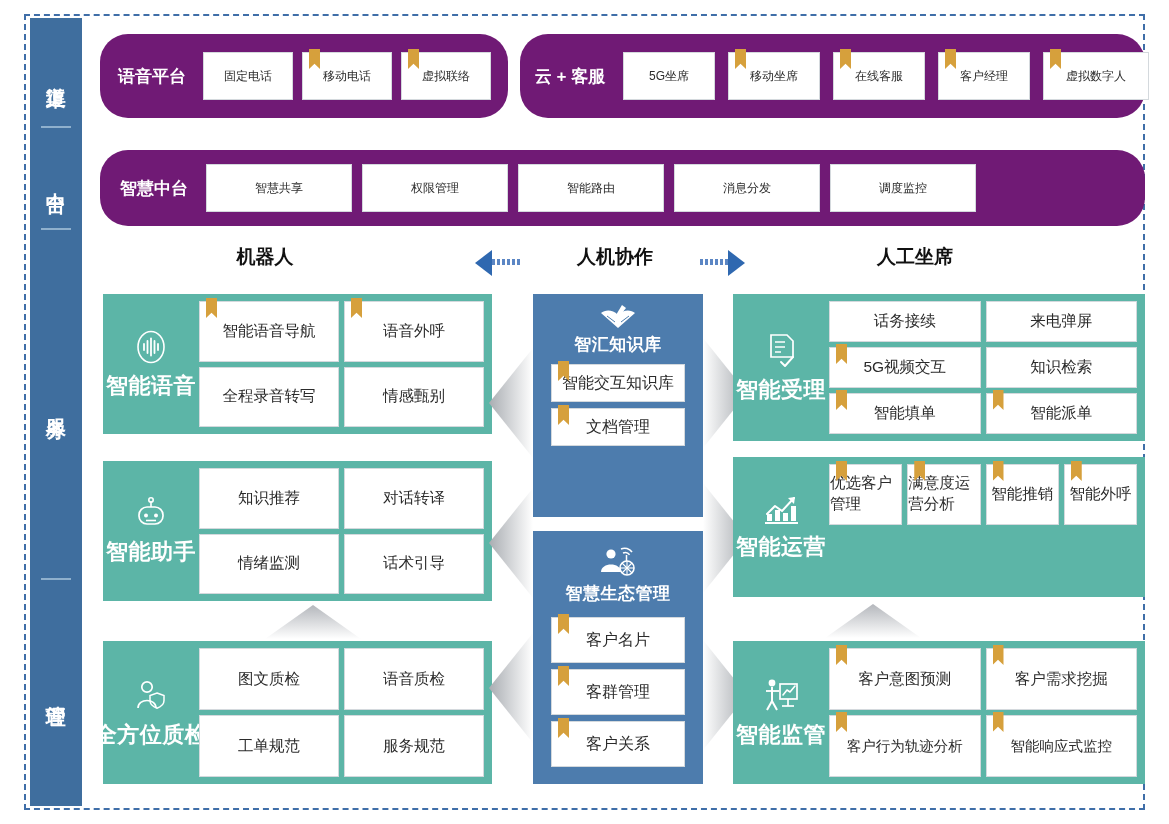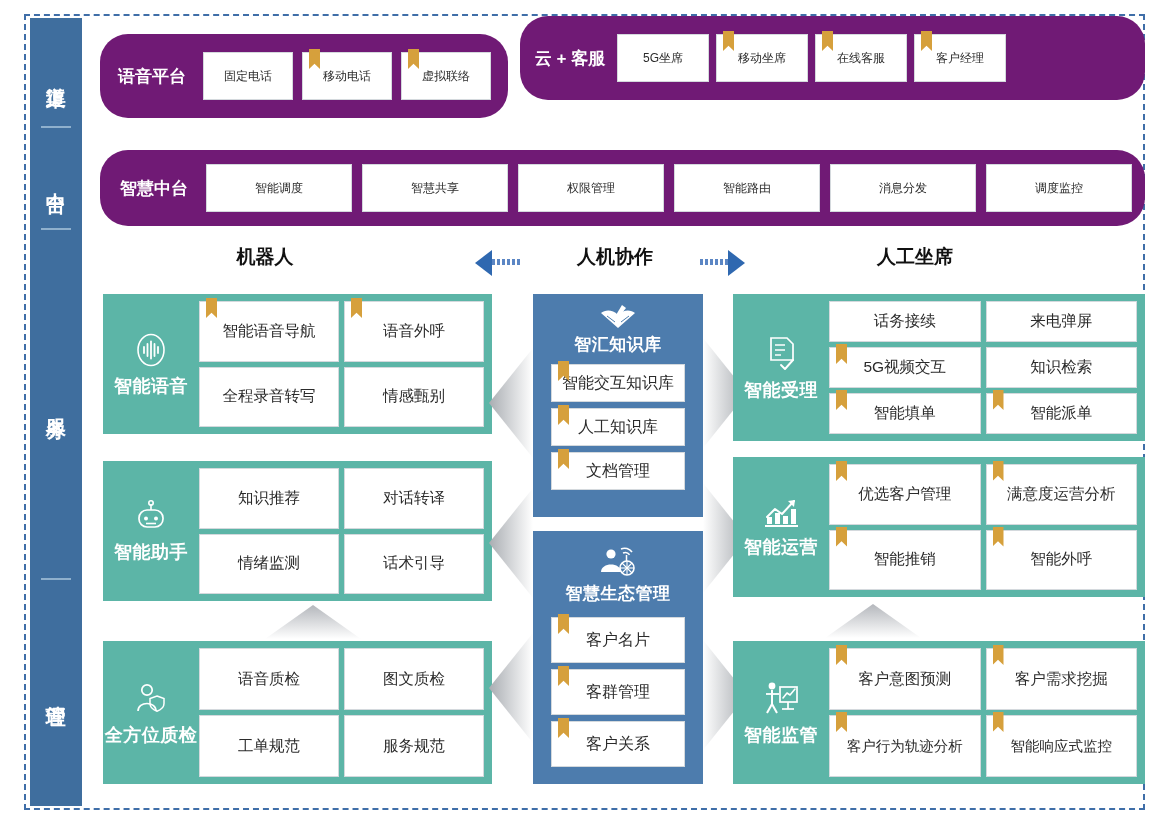--- a/index.html
+++ b/index.html
@@ -64,21 +64,21 @@
 
   
   .tealbox{
     position:absolute;background:#5cb5a7;box-sizing:border-box;
     display:flex;align-items:center;
   }
   .teal-left{
     width:96px;flex:none;display:flex;flex-direction:column;
     align-items:center;justify-content:center;gap:4px;color:#fff;
   }
-  .teal-left .lbl{font-weight:bold;font-size:18px;white-space:nowrap;letter-spacing:.5px;}
+  .teal-left .lbl{font-weight:bold;font-size:22px;white-space:nowrap;letter-spacing:.5px;}
   .teal-grid{flex:1;display:grid;gap:5px;height:100%;padding:7px 8px 7px 0;box-sizing:border-box;}
   .teal-grid .chip{height:auto;font-size:15.5px;}
 
   
   .centerbox{
     position:absolute;background:#4d7cad;box-sizing:border-box;
     display:flex;flex-direction:column;padding:8px 18px 10px;gap:6px;
   }
   .center-head{
     display:flex;flex-direction:column;align-items:center;justify-content:center;
@@ -116,31 +116,31 @@
     <div class="chip flag" data-name="channel-chip" style="width:90px;">移动电话</div>
     <div class="chip flag" data-name="channel-chip" style="width:90px;">虚拟联络</div>
   </div>
 
   <style>
     [data-name="channel-group-voice-platform"] .chip:nth-of-type(1)::before,
     [data-name="channel-group-voice-platform"] .chip:nth-of-type(2)::before{display:none;}
     [data-name="channel-group-cloud-service"] .chip:nth-of-type(2)::before{display:none;}
   </style>
 
-  <div class="band" data-name="channel-group-cloud-service" style="left:520px;top:16px;width:625px;height:84px;padding:0 10px;gap:7px;">
+  <div class="band" data-name="channel-group-cloud-service" style="left:520px;top:34px;width:625px;height:84px;padding:0 10px;gap:13px;">
     <div class="band-title" data-name="group-title" style="width:80px;">云 + 客服</div>
     <div class="chip flag" data-name="channel-chip" style="width:92px;">5G坐席</div>
     <div class="chip flag" data-name="channel-chip" style="width:92px;">移动坐席</div>
     <div class="chip flag" data-name="channel-chip" style="width:92px;">在线客服</div>
     <div class="chip flag" data-name="channel-chip" style="width:92px;">客户经理</div>
+    <div class="chip flag" data-name="channel-chip" style="width:106px;">虚拟数字人</div>
   </div>
 
   <div class="band" data-name="midplatform-band" style="left:100px;top:150px;width:1045px;height:76px;padding:0 12px;gap:10px;">
     <div class="band-title" data-name="group-title" style="width:84px;">智慧中台</div>
-    <div class="chip" data-name="midplatform-chip" style="width:146px;">智能调度</div>
     <div class="chip" data-name="midplatform-chip" style="width:146px;">智慧共享</div>
     <div class="chip" data-name="midplatform-chip" style="width:146px;">权限管理</div>
     <div class="chip" data-name="midplatform-chip" style="width:146px;">智能路由</div>
     <div class="chip" data-name="midplatform-chip" style="width:146px;">消息分发</div>
     <div class="chip" data-name="midplatform-chip" style="width:146px;">调度监控</div>
   </div>
 
   <div class="colhead" data-name="column-header-robot" style="left:150px;top:244px;width:230px;">机器人</div>
   <div class="arrow-left-blue" data-name="arrow-left-icon" style="left:475px;top:250px;"></div>
   <div class="dash-line" data-name="dashed-connector" style="left:492px;top:259px;width:28px;"></div>
@@ -194,22 +194,22 @@
   <div class="tealbox" data-name="service-block-full-quality-inspection" style="left:103px;top:641px;width:389px;height:143px;">
     <div class="teal-left" data-name="block-identity">
       <svg class="ic" data-name="person-shield-icon" width="40" height="40" viewBox="0 0 40 40">
         <circle cx="16" cy="11" r="5.2" fill="none" stroke="#fff" stroke-width="1.7"></circle>
         <path d="M7 32 C7 22 25 22 25 32" fill="none" stroke="#fff" stroke-width="1.7"></path>
         <path d="M26 17 l7 2.6 v5 c0 4 -3.4 6.4 -7 7.6 c-3.6 -1.2 -7 -3.6 -7 -7.6 v-5 z" fill="none" stroke="#fff" stroke-width="1.5"></path>
       </svg>
       <span class="lbl" data-name="block-title">全方位质检</span>
     </div>
     <div class="teal-grid" style="grid-template-columns:1fr 1fr;grid-template-rows:1fr 1fr;">
+      <div class="chip" data-name="feature-chip">图文质检</div>
       <div class="chip" data-name="feature-chip">语音质检</div>
-      <div class="chip" data-name="feature-chip">图文质检</div>
       <div class="chip" data-name="feature-chip">工单规范</div>
       <div class="chip" data-name="feature-chip">服务规范</div>
     </div>
   </div>
 
   <div class="chev" data-name="arrow-up-icon" style="left:265px;top:605px;">
     <svg width="96" height="34" viewBox="0 0 96 34">
       <defs>
           <linearGradient id="gUp" x1="0" y1="1" x2="0" y2="0">
         <stop offset="0%" stop-color="#ffffff"></stop>
@@ -231,21 +231,20 @@
         <path d="M20 11 C14 5 7 6 3 9 L20 24 L37 9 C33 6 26 5 20 11 Z" fill="#fff"></path>
         <path d="M24 1 l4 3 l-7 9 l-3 -2 z" fill="#fff"></path>
         <g stroke="#4d7cad" stroke-width="1">
             <line x1="9" y1="12" x2="17" y2="18"></line>
             <line x1="31" y1="12" x2="23" y2="18"></line>
           </g>
       </svg>
       <span class="lbl" data-name="block-title">智汇知识库</span>
     </div>
     <div class="chip flag" data-name="feature-chip">智能交互知识库</div>
-    <div class="chip flag" data-name="feature-chip">人工知识库</div>
     <div class="chip flag" data-name="feature-chip">文档管理</div>
   </div>
 
   <div class="centerbox" data-name="center-block-ecosystem-management" style="left:533px;top:531px;width:170px;height:253px;">
     <div class="center-head" data-name="block-identity" style="height:72px;">
       <svg class="ic" data-name="person-network-icon" width="46" height="36" viewBox="0 0 46 36">
         <circle cx="16" cy="9" r="4.6" fill="#fff"></circle>
         <path d="M6 27 C6 17 26 17 26 27 Z" fill="#fff"></path>
         <path d="M26 4 a9 9 0 0 1 11 3" fill="none" stroke="#fff" stroke-width="1.6"></path>
         <path d="M28 8 a5.5 5.5 0 0 1 6.6 1.8" fill="none" stroke="#fff" stroke-width="1.5"></path>
@@ -338,21 +337,21 @@
         <polyline points="6,22 14,14 21,19 33,6" fill="none" stroke="#fff" stroke-width="2" stroke-linecap="round" stroke-linejoin="round"></polyline>
         <polygon points="27,6 34,5 33,12" fill="#fff"></polygon>
         <rect x="6" y="22" width="5" height="7" fill="#fff"></rect>
         <rect x="14" y="18" width="5" height="11" fill="#fff"></rect>
         <rect x="22" y="21" width="5" height="8" fill="#fff"></rect>
         <rect x="30" y="14" width="5" height="15" fill="#fff"></rect>
         <line x1="4" y1="31" x2="37" y2="31" stroke="#fff" stroke-width="1.8"></line>
       </svg>
       <span class="lbl" data-name="block-title">智能运营</span>
     </div>
-    <div class="teal-grid" style="grid-template-columns:1fr 1fr;grid-template-rows:1fr 1fr;">
+    <div class="teal-grid" style="grid-template-columns:1fr 1fr 1fr 1fr;grid-template-rows:1fr 1fr;">
       <div class="chip flag" data-name="feature-chip">优选客户管理</div>
       <div class="chip flag" data-name="feature-chip">满意度运营分析</div>
       <div class="chip flag" data-name="feature-chip">智能推销</div>
       <div class="chip flag" data-name="feature-chip">智能外呼</div>
     </div>
   </div>
 
   <div class="tealbox" data-name="service-block-intelligent-supervision" style="left:733px;top:641px;width:412px;height:143px;">
     <div class="teal-left" data-name="block-identity">
       <svg class="ic" data-name="presenter-board-icon" width="40" height="40" viewBox="0 0 40 40">

